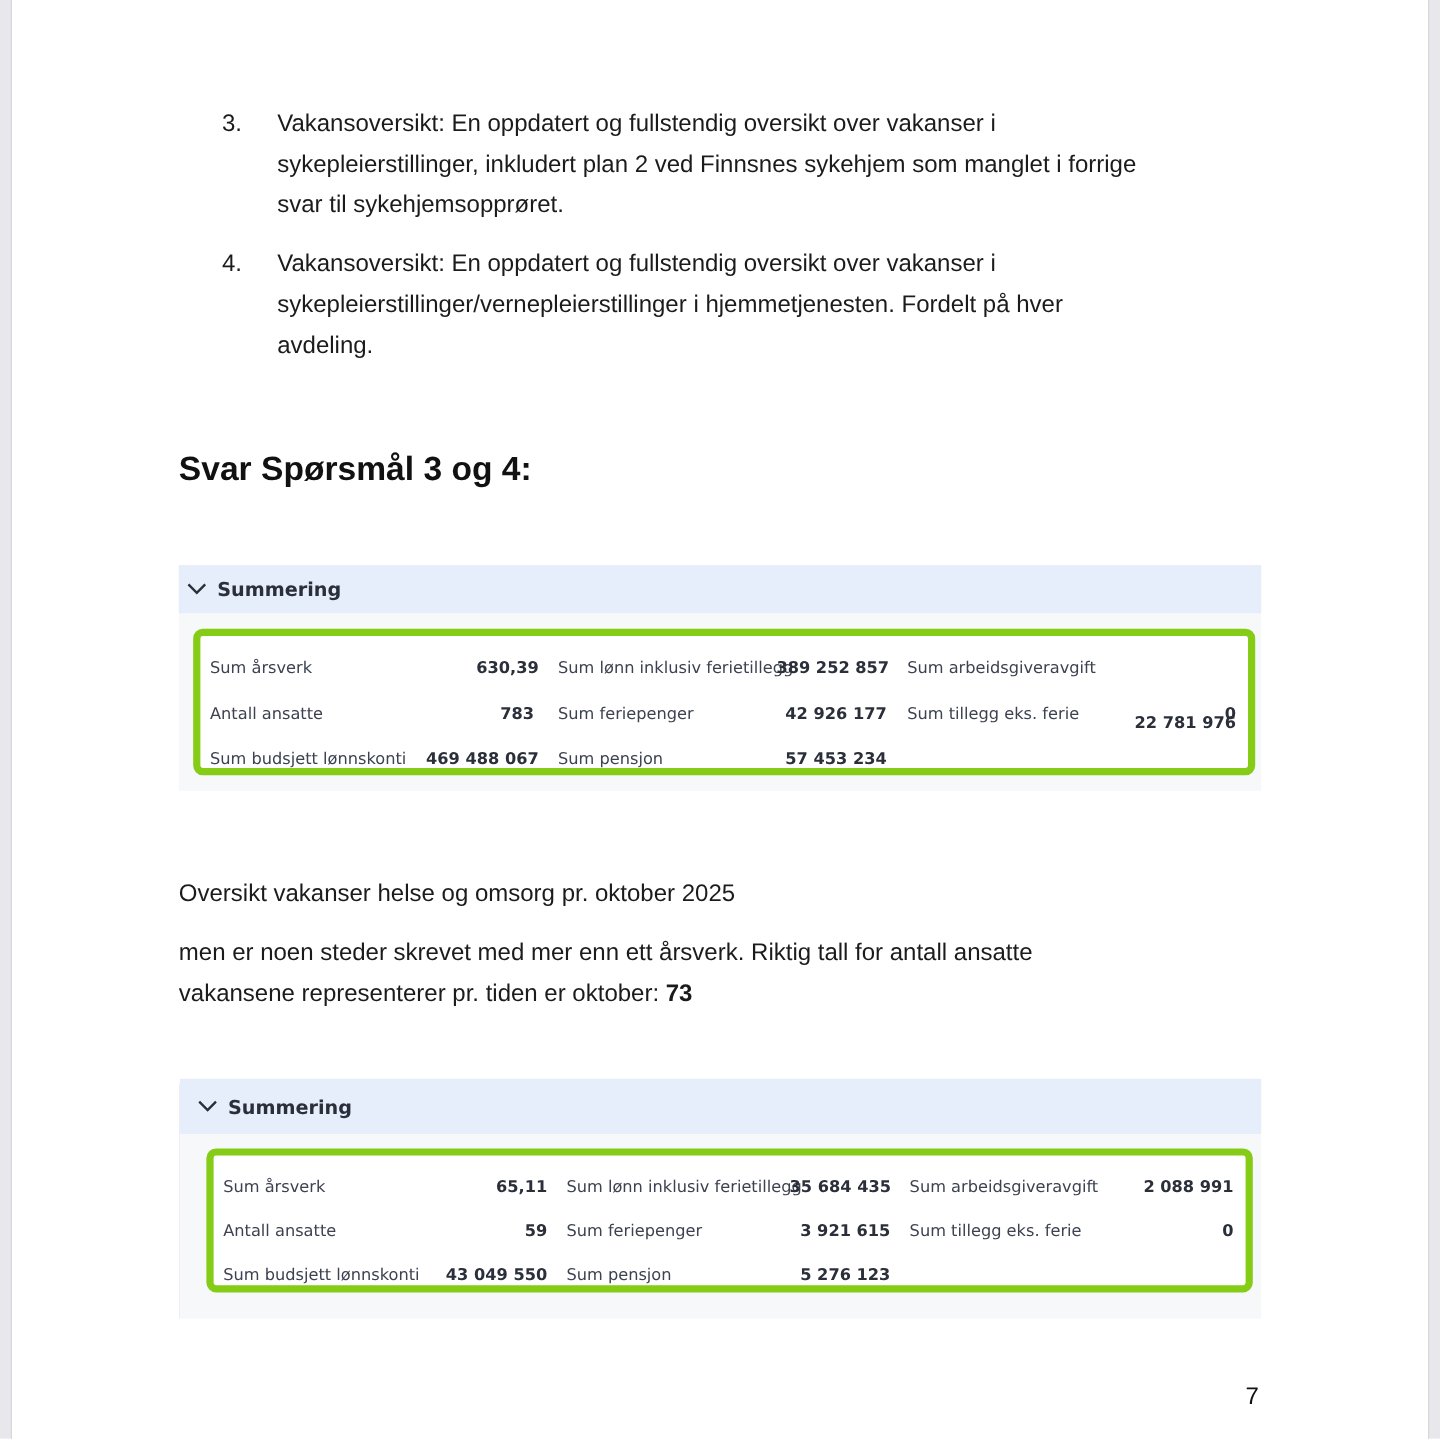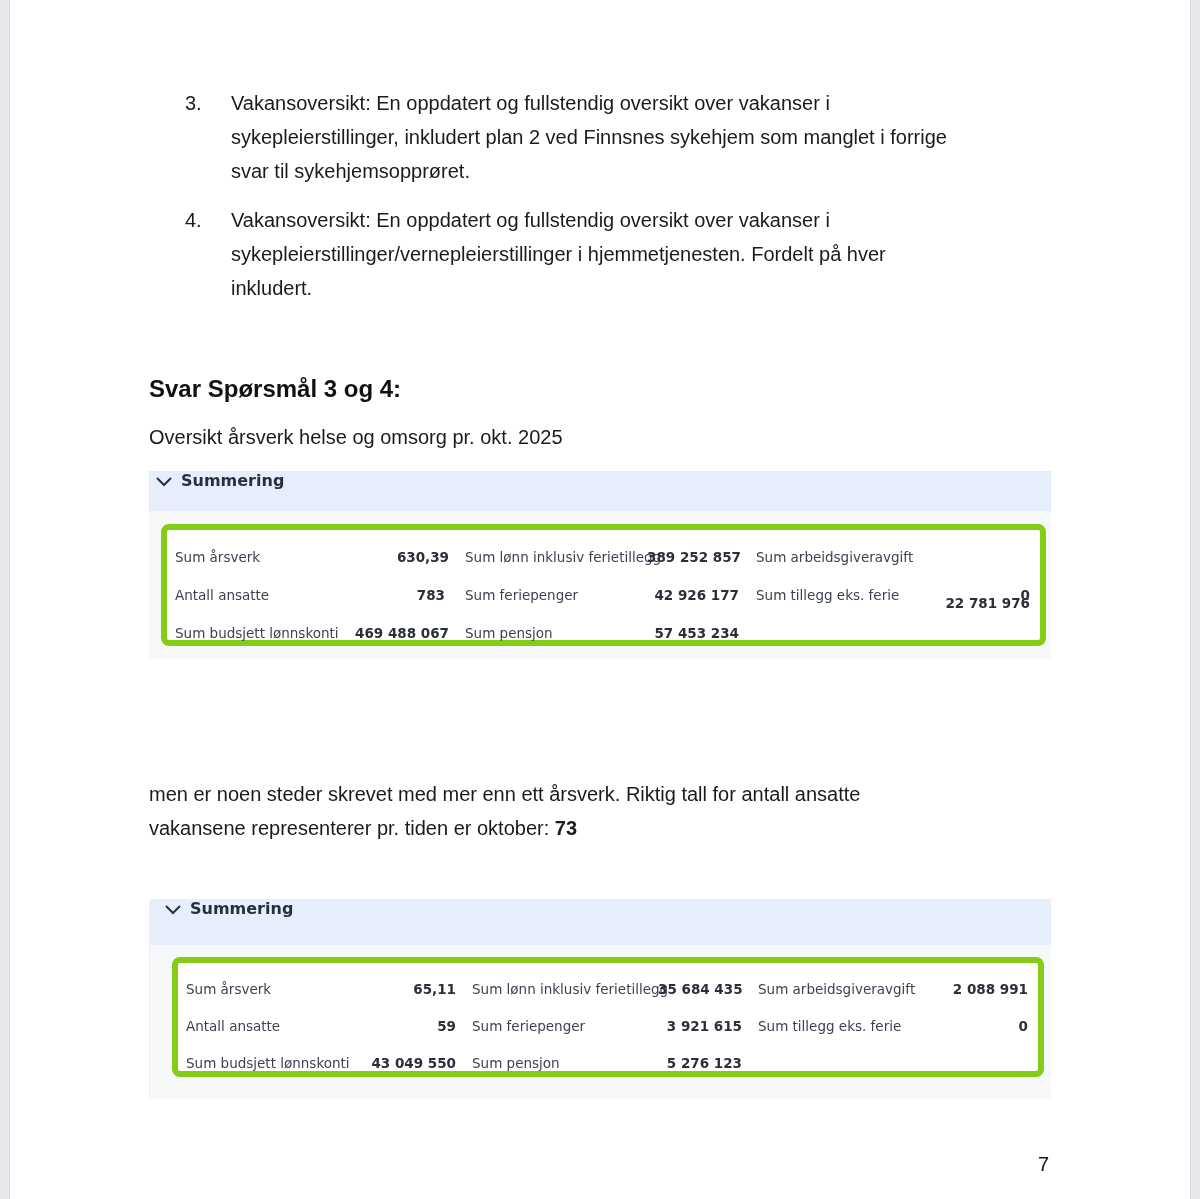--- a/index.html
+++ b/index.html
@@ -8,26 +8,26 @@
 
     .edge-left { position: absolute; left: 0; top: 0; width: 10px; height: 1199px; background: #e8e8ec; border-right: 1px solid #d6d6dc; }
     .edge-right { position: absolute; right: 0; top: 0; width: 10px; height: 1199px; background: #e8e8ec; border-left: 1px solid #d6d6dc; }
 
     .page { position: absolute; left: 11px; top: 0; width: 1178px; height: 1199px; background: #fff; }
 
     .list-item { position: absolute; left: 174px; width: 880px; font-size: 20px; line-height: 34px; color: #1b1b1b; }
     .list-num { position: absolute; left: 0; top: 0; width: 36px; }
     .list-text { position: absolute; left: 46px; top: 0; width: 840px; }
 
-    .heading { position: absolute; left: 138px; font-size: 24px; font-weight: bold; color: #111; }
+    .heading { position: absolute; left: 138px; font-size: 28px; font-weight: bold; color: #111; }
     .para { position: absolute; left: 138px; font-size: 20px; line-height: 34px; color: #1b1b1b; width: 900px; }
     .para b { font-weight: bold; }
 
     .panel { position: absolute; left: 138px; width: 902px; background: #f7f8fa; }
-    .panel-head { height: 40px; background: #e6eefb; display: flex; align-items: flex-start; padding-left: 4px; }
+    .panel-head { height: 40px; background: #e6eefb; display: flex; align-items: center; padding-left: 4px; }
     .chev { width: 22px; height: 22px; display: inline-flex; align-items: center; justify-content: center; margin-right: 6px; }
     .panel-title { font-size: 16px; font-weight: bold; color: #2a2f3a; font-family: "DejaVu Sans", sans-serif; }
     .card { position: absolute; background: #ffffff; border: 6px solid #84cc16; border-radius: 8px; }
     .cell { position: absolute; font-family: "DejaVu Sans", sans-serif; font-size: 13.5px; color: #3c4250; white-space: nowrap; }
     .val { font-weight: bold; color: #2a2f3a; text-align: right; }
 
     .page-num { position: absolute; left: 1027px; top: 1153px; font-size: 20px; color: #111; }
   </style>
 </head>
 <body>
@@ -44,27 +44,26 @@
       <div>sykepleierstillinger, inkludert plan 2 ved Finnsnes sykehjem som manglet i forrige</div>
       <div>svar til sykehjemsopprøret.</div>
     </div>
   </div>
 
   <div class="list-item" style="top:203px;">
     <span class="list-num">4.</span>
     <div class="list-text">
       <div>Vakansoversikt: En oppdatert og fullstendig oversikt over vakanser i</div>
       <div>sykepleierstillinger/vernepleierstillinger i hjemmetjenesten. Fordelt på hver</div>
-      <div>inkludert.</div>
+      <div>avdeling.</div>
     </div>
   </div>
 
   <div class="heading" style="top:375px;">Svar Spørsmål 3 og 4:</div>
 
-  <div class="para" style="top:420px;">Oversikt årsverk helse og omsorg pr. okt. 2025</div>
 
   <div class="panel" style="top:471px; height:188px;">
     <div class="panel-head">
       <span class="chev">
         <svg width="18" height="12" viewBox="0 0 18 12">
             <polyline points="2,2 9,9 16,2" fill="none" stroke="#2a2f3a" stroke-width="2"></polyline>
           </svg>
       </span>
       <span class="panel-title">Summering</span>
     </div>
@@ -84,20 +83,21 @@
       <span class="cell" style="left:589px; top:57px;">Sum tillegg eks. ferie</span>
       <span class="cell val" style="left:760px; width:103px; top:57px;">0</span>
 
       <span class="cell" style="left:8px; top:95px;">Sum budsjett lønnskonti</span>
       <span class="cell val" style="left:170px; width:112px; top:95px;">469 488 067</span>
       <span class="cell" style="left:298px; top:95px;">Sum pensjon</span>
       <span class="cell val" style="left:480px; width:92px; top:95px;">57 453 234</span>
     </div>
   </div>
 
+  <div class="para" style="top:728px;">Oversikt vakanser helse og omsorg pr. oktober 2025</div>
 
   <div class="para" style="top:777px;">
     <div>men er noen steder skrevet med mer enn ett årsverk. Riktig tall for antall ansatte</div>
     <div><span>vakansene representerer pr. tiden er oktober: </span><b>73</b></div>
   </div>
 
   <div class="panel" style="top:899px; height:200px; border-left:1px solid #eceef2; border-radius:6px 0 0 0;">
     <div class="panel-head" style="padding-left:12px; height:46px;">
       <span class="chev">
         <svg width="18" height="12" viewBox="0 0 18 12">

